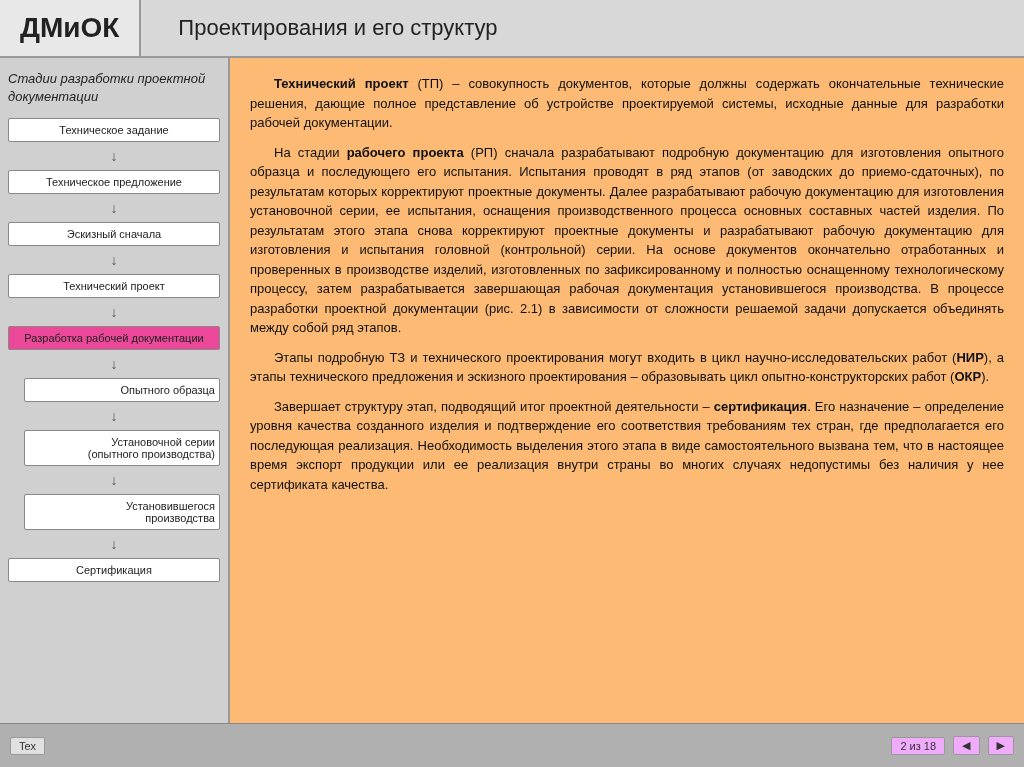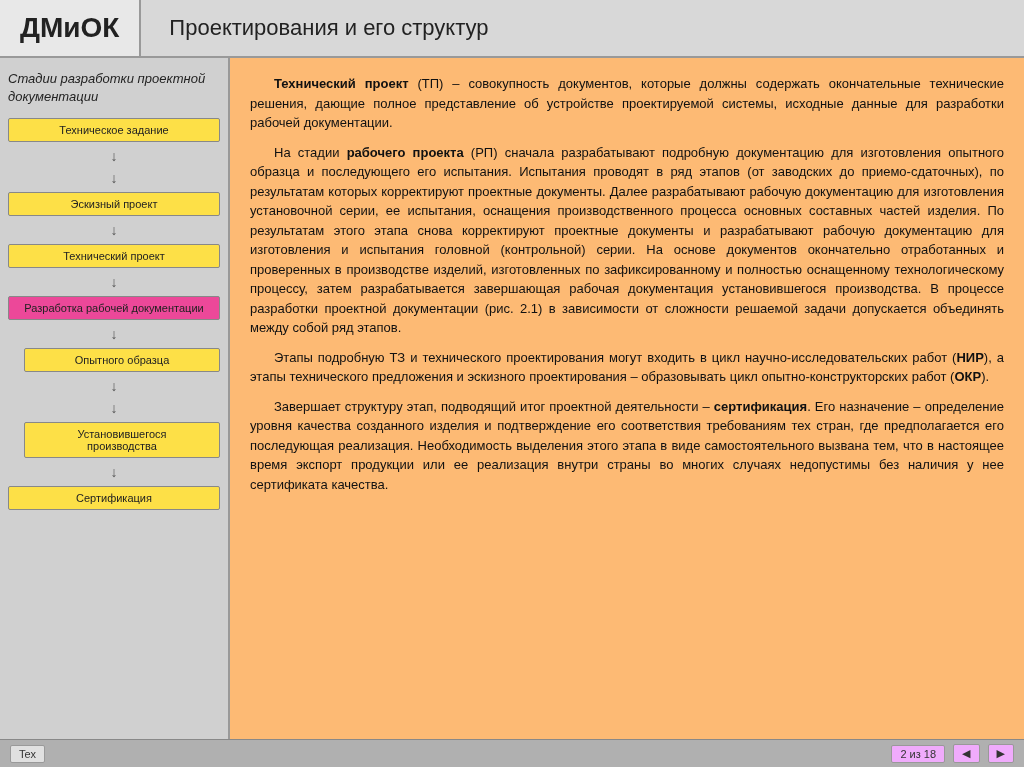--- a/index.html
+++ b/index.html
@@ -25,21 +25,21 @@
       font-size: 28px;
       font-weight: bold;
       color: #222;
       border-right: 2px solid #999;
       display: flex;
       align-items: center;
       min-width: 130px;
     }
     .header-title {
       background: #d8d8d8;
-      padding: 10px 28px;
+      padding: 10px 37px;
       font-size: 22px;
       color: #222;
       display: flex;
       align-items: center;
       flex: 1;
       font-style: normal;
     }
     .main-content {
       display: flex;
       flex: 1;
@@ -56,21 +56,21 @@
       overflow-y: auto;
     }
     .sidebar-heading {
       font-size: 13px;
       font-style: italic;
       color: #222;
       margin-bottom: 6px;
       line-height: 1.4;
     }
     .flow-box {
-      background: #fde047;
+      background: #ffffff;
       border: 1px solid #888;
       border-radius: 2px;
       text-align: center;
       font-size: 11px;
       color: #222;
       padding: 5px 4px;
       position: relative;
     }
     .flow-box.group-header {
       background: #ec4899;
@@ -78,40 +78,41 @@
     }
     .flow-arrow {
       text-align: center;
       font-size: 14px;
       color: #555;
       line-height: 1;
       margin: 1px 0;
     }
     .flow-indent {
       margin-left: 16px;
+      text-align: right;
     }
     .content-area {
       flex: 1;
       background: #fdba74;
       padding: 16px 20px;
       overflow-y: auto;
       font-size: 13px;
       color: #111;
       line-height: 1.5;
     }
     .content-area p {
       margin-bottom: 10px;
       text-align: justify;
     }
     .content-area p.indent {
       text-indent: 24px;
     }
     .bold { font-weight: bold; }
     .footer-bar {
-      height: 28px;
+      height: 44px;
       background: #b0b0b0;
       border-top: 1px solid #888;
       display: flex;
       align-items: center;
       padding: 0 10px;
       font-size: 11px;
       color: #333;
       gap: 8px;
     }
     .footer-item {
@@ -133,29 +134,31 @@
   <div class="header-logo">ДМиОК</div>
   <div class="header-title">Проектирования и его структур</div>
 </div>
 
 <div class="main-content">
   <div class="sidebar">
     <div class="sidebar-heading">Стадии разработки проектной документации</div>
 
     <div class="flow-box">Техническое задание</div>
     <div class="flow-arrow">↓</div>
+    <div class="flow-box">Техническое предложение</div>
     <div class="flow-arrow">↓</div>
-    <div class="flow-box">Эскизный проект</div>
+    <div class="flow-box">Эскизный сначала</div>
     <div class="flow-arrow">↓</div>
     <div class="flow-box">Технический проект</div>
     <div class="flow-arrow">↓</div>
     <div class="flow-box group-header">Разработка рабочей документации</div>
     <div class="flow-arrow">↓</div>
     <div class="flow-box flow-indent">Опытного образца</div>
     <div class="flow-arrow">↓</div>
+    <div class="flow-box flow-indent">Установочной серии<br>(опытного производства)</div>
     <div class="flow-arrow">↓</div>
     <div class="flow-box flow-indent">Установившегося<br>производства</div>
     <div class="flow-arrow">↓</div>
     <div class="flow-box">Сертификация</div>
   </div>
 
   <div class="content-area">
     <p class="indent">
       <span class="bold">Технический проект</span>
       <span> (ТП) – совокупность документов, которые должны содержать окончательные технические решения, дающие полное представление об устройстве проектируемой системы, исходные данные для разработки рабочей документации.</span>

